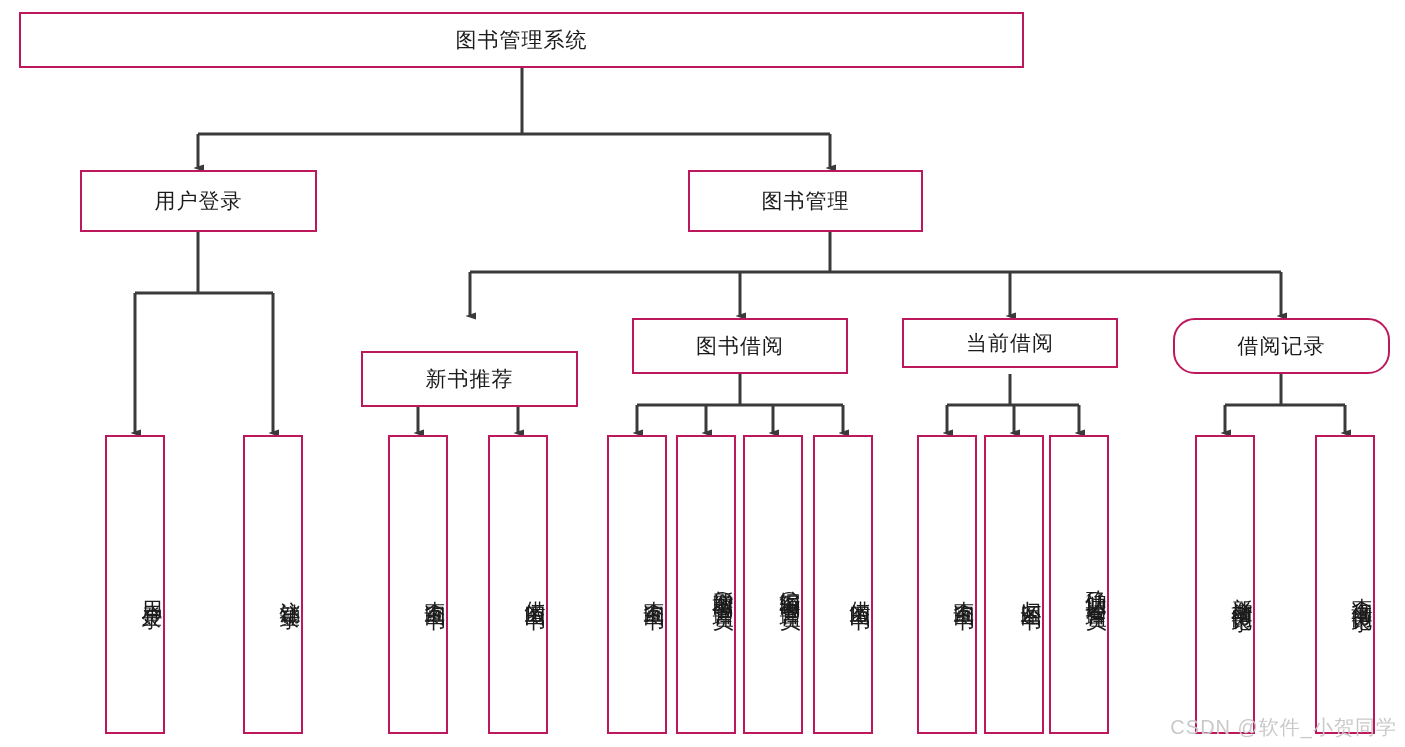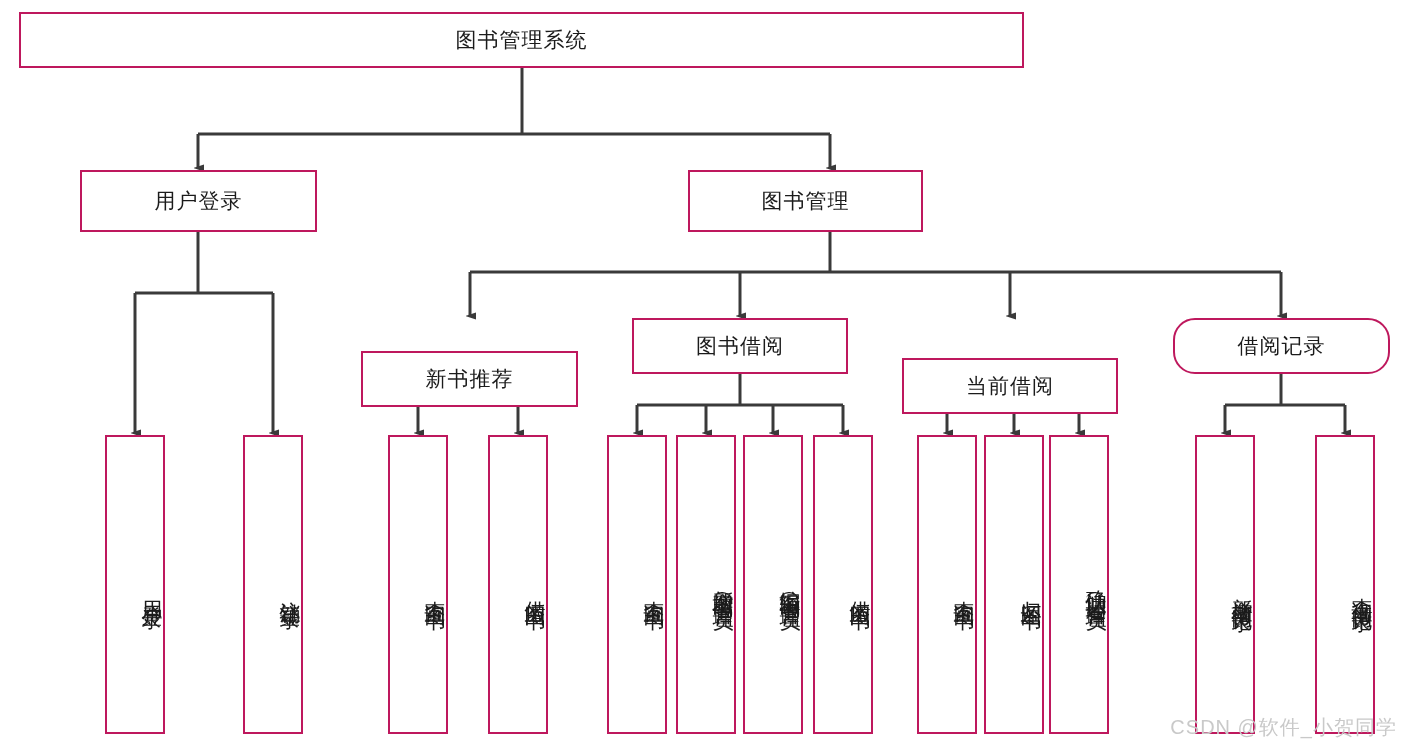--- a/index.html
+++ b/index.html
@@ -116,21 +116,21 @@
   <div class="node node-h" style="left: 688px; top: 170px; width: 235px; height: 62px;">
     <span>图书管理</span>
   </div>
 
   <div class="node node-h" style="left: 361px; top: 335px; width: 217px; height: 56px; margin-top: 16px;">
     <span>新书推荐</span>
   </div>
   <div class="node node-h" style="left: 632px; top: 318px; width: 216px; height: 56px;">
     <span>图书借阅</span>
   </div>
-  <div class="node node-h" style="left: 902px; top: 318px; width: 216px; height: 56px; margin-top: 40px;">
+  <div class="node node-h" style="left: 902px; top: 318px; width: 216px; height: 50px;">
     <span>当前借阅</span>
   </div>
   <div class="node node-h" style="left: 1173px; top: 318px; width: 217px; height: 56px; border-radius: 22px;">
     <span>借阅记录</span>
   </div>
 
   <div class="node node-v" style="left: 105px; top: 435px; width: 60px; height: 299px;">
     <span>用户登录</span>
   </div>
   <div class="node node-v" style="left: 243px; top: 435px; width: 60px; height: 299px;">

